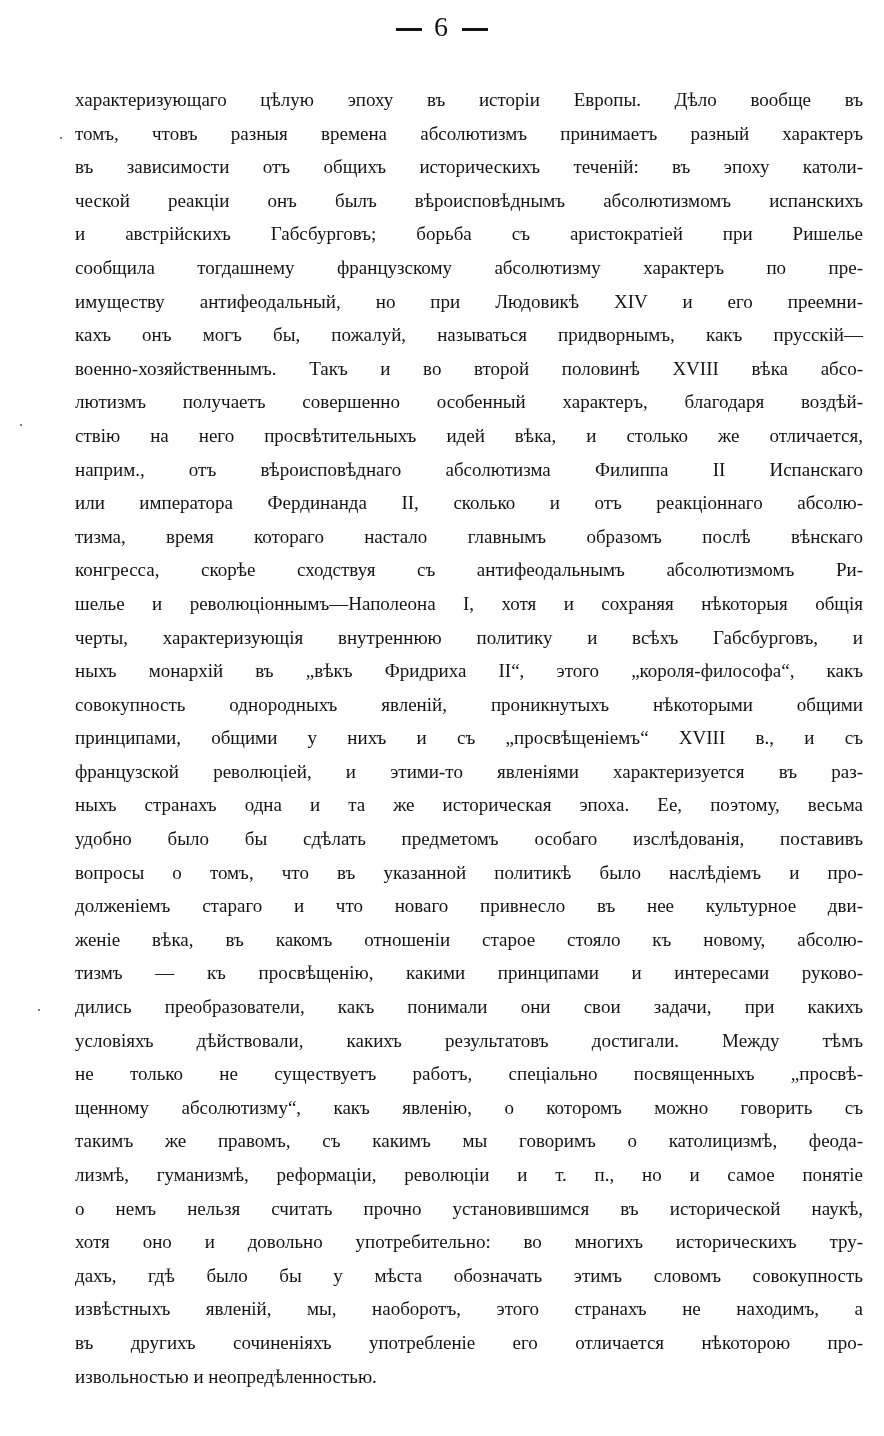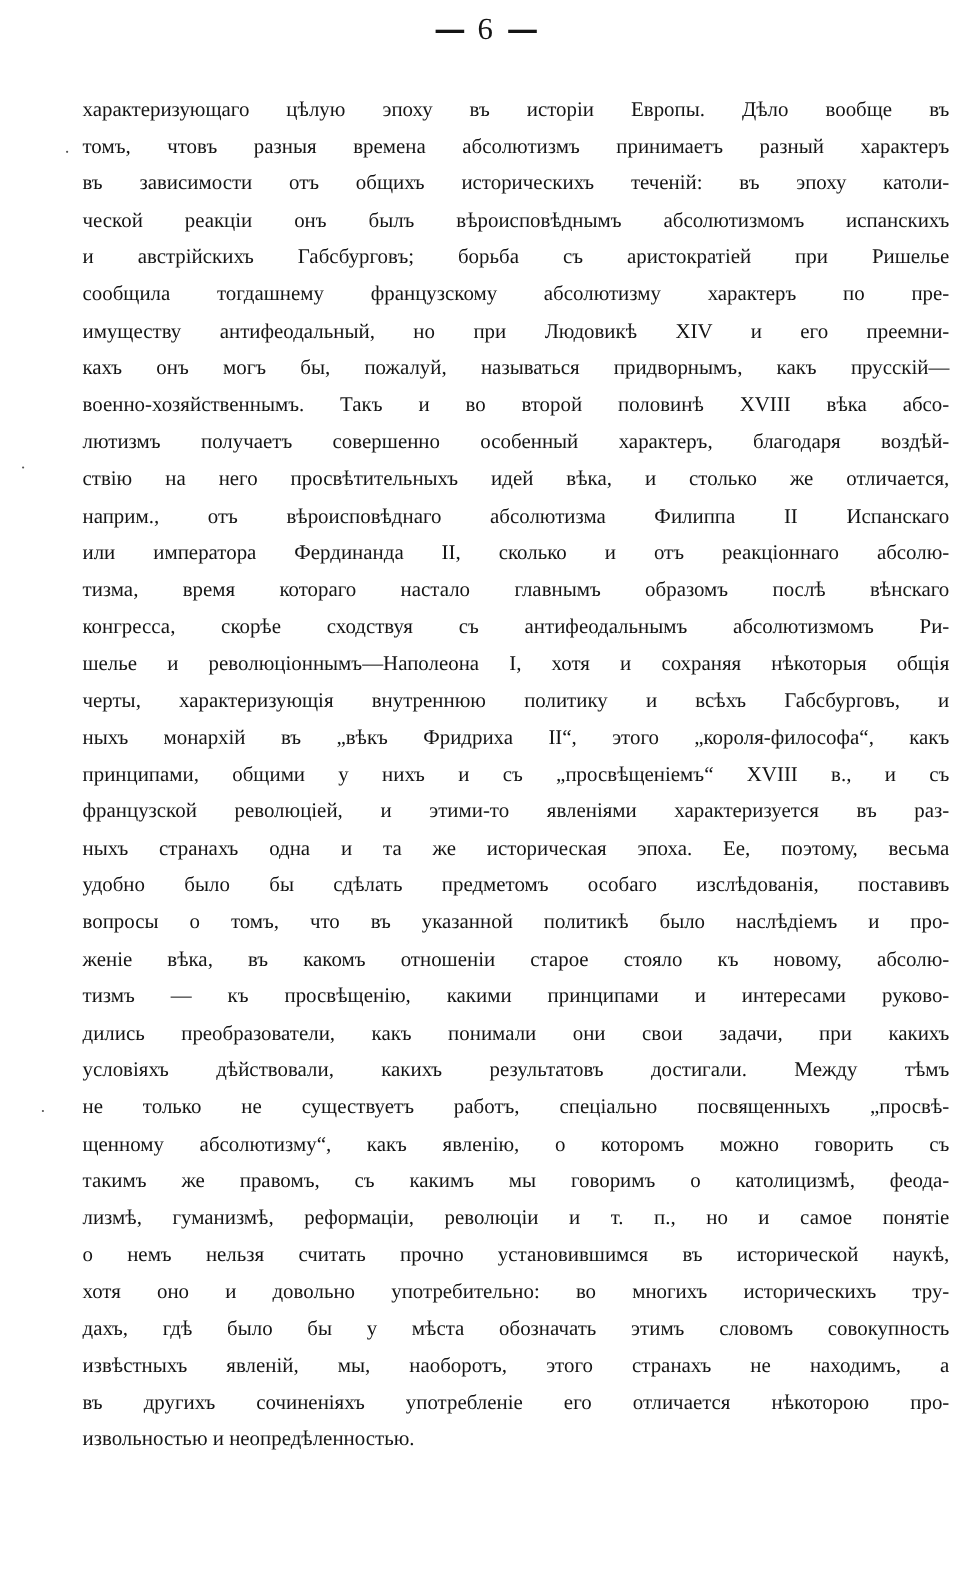--- a/index.html
+++ b/index.html
@@ -80,25 +80,27 @@
       <span class="line">военно-хозяйственнымъ. Такъ и во второй половинѣ XVIII вѣка абсо-</span>
       <span class="line">лютизмъ получаетъ совершенно особенный характеръ, благодаря воздѣй-</span>
       <span class="line">ствію на него просвѣтительныхъ идей вѣка, и столько же отличается,</span>
       <span class="line">наприм., отъ вѣроисповѣднаго абсолютизма Филиппа II Испанскаго</span>
       <span class="line">или императора Фердинанда II, сколько и отъ реакціоннаго абсолю-</span>
       <span class="line">тизма, время котораго настало главнымъ образомъ послѣ вѣнскаго</span>
       <span class="line">конгресса, скорѣе сходствуя съ антифеодальнымъ абсолютизмомъ Ри-</span>
       <span class="line">шелье и революціоннымъ—Наполеона I, хотя и сохраняя нѣкоторыя общія</span>
       <span class="line">черты, характеризующія внутреннюю политику и всѣхъ Габсбурговъ, и</span>
       <span class="line">ныхъ монархій въ „вѣкъ Фридриха II“, этого „короля-философа“, какъ</span>
+      <span class="line">совокупность однородныхъ явленій, проникнутыхъ нѣкоторыми общими</span>
       <span class="line">принципами, общими у нихъ и съ „просвѣщеніемъ“ XVIII в., и съ</span>
       <span class="line">французской революціей, и этими-то явленіями характеризуется въ раз-</span>
       <span class="line">ныхъ странахъ одна и та же историческая эпоха. Ее, поэтому, весьма</span>
       <span class="line">удобно было бы сдѣлать предметомъ особаго изслѣдованія, поставивъ</span>
       <span class="line">вопросы о томъ, что въ указанной политикѣ было наслѣдіемъ и про-</span>
+      <span class="line">долженіемъ стараго и что новаго привнесло въ нее культурное дви-</span>
       <span class="line">женіе вѣка, въ какомъ отношеніи старое стояло къ новому, абсолю-</span>
       <span class="line">тизмъ — къ просвѣщенію, какими принципами и интересами руково-</span>
       <span class="line">дились преобразователи, какъ понимали они свои задачи, при какихъ</span>
       <span class="line">условіяхъ дѣйствовали, какихъ результатовъ достигали. Между тѣмъ</span>
       <span class="line">не только не существуетъ работъ, спеціально посвященныхъ „просвѣ-</span>
       <span class="line">щенному абсолютизму“, какъ явленію, о которомъ можно говорить съ</span>
       <span class="line">такимъ же правомъ, съ какимъ мы говоримъ о католицизмѣ, феода-</span>
       <span class="line">лизмѣ, гуманизмѣ, реформаціи, революціи и т. п., но и самое понятіе</span>
       <span class="line">о немъ нельзя считать прочно установившимся въ исторической наукѣ,</span>
       <span class="line">хотя оно и довольно употребительно: во многихъ историческихъ тру-</span>

